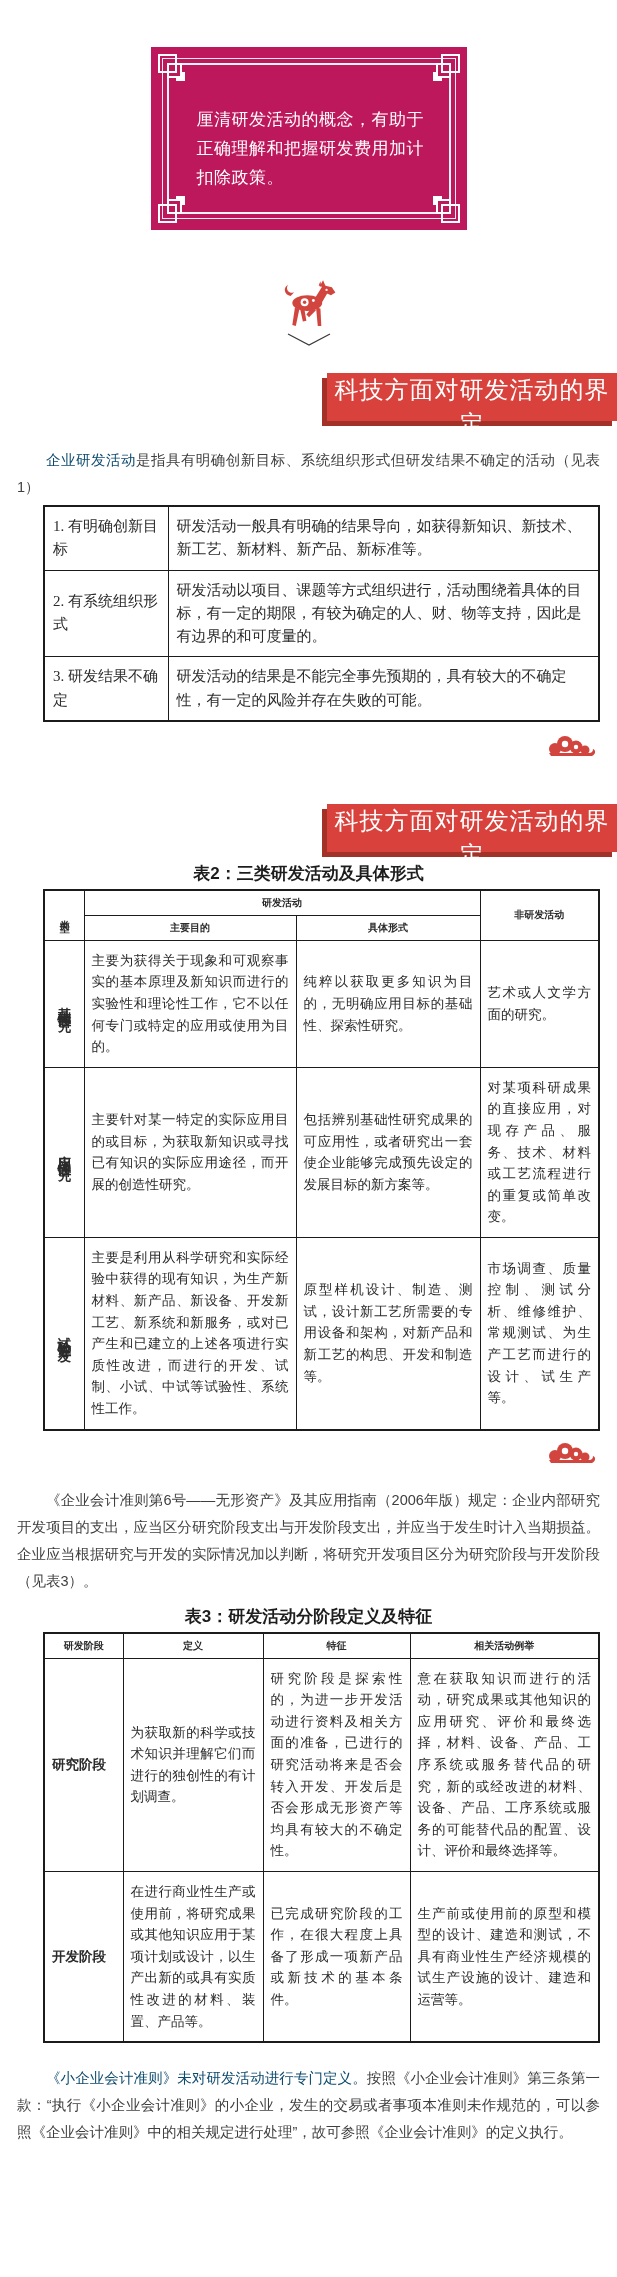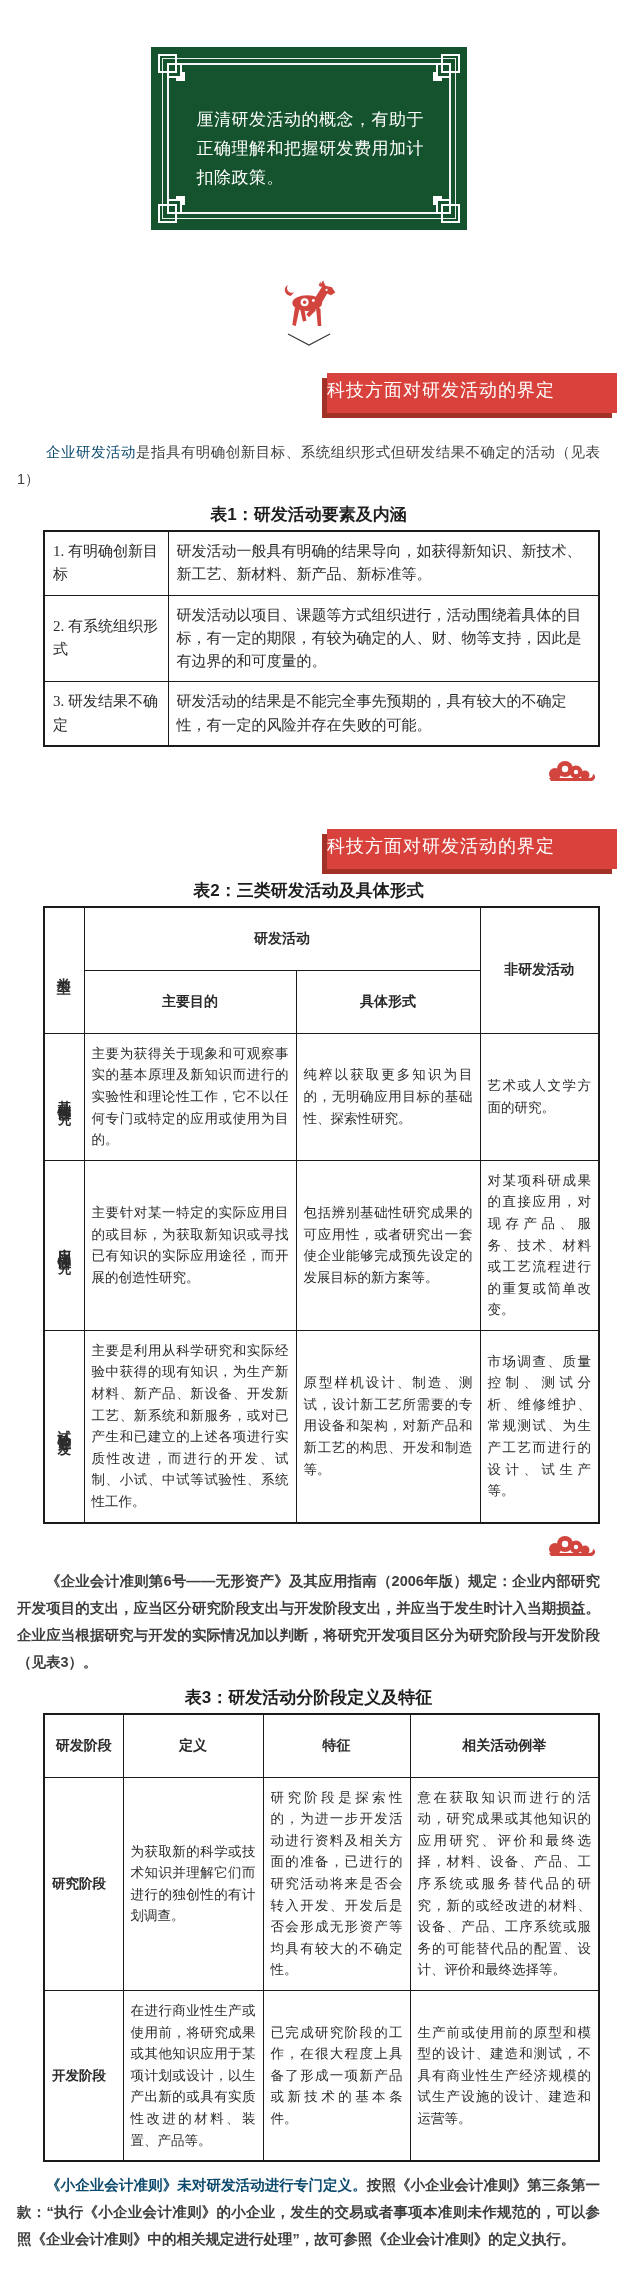--- a/index.html
+++ b/index.html
@@ -1,63 +1,63 @@
 <!DOCTYPE html>
 <html><head>
 <meta charset="utf-8">
 <style>
   html,body{margin:0;padding:0;background:#fff;}
   .page{width:617px;height:2277px;overflow:hidden;position:relative;background:#fff;
         font-family:"Liberation Sans",sans-serif;color:#3f3f3f;}
 
   
   .intro-box{position:relative;width:316px;min-height:183px;margin:47px auto 0;
-             background:#14532d;box-sizing:border-box;padding:58px 32px 34px 46px;}
+             background:#be185d;box-sizing:border-box;padding:58px 32px 34px 46px;}
   .intro-text{color:#fff;font-size:17px;line-height:1.72;letter-spacing:.5px;}
   .frame{position:absolute;inset:11px;border:1px solid rgba(255,255,255,.9);pointer-events:none;}
   .frame::after{content:"";position:absolute;inset:4px;border:2px solid rgba(255,255,255,.95);}
   .corner{position:absolute;width:32px;height:32px;pointer-events:none;}
   .corner::before{content:"";position:absolute;left:2px;top:2px;width:15px;height:15px;border:2px solid #fff;}
   .corner::after{content:"";position:absolute;left:11px;top:11px;width:11px;height:11px;border:2px solid #fff;
                  box-shadow:6px 6px 0 -3px #fff;}
   .corner.tl{left:5px;top:5px;}
   .corner.tr{right:5px;top:5px;transform:scaleX(-1);}
   .corner.bl{left:5px;bottom:5px;transform:scaleY(-1);}
   .corner.br{right:5px;bottom:5px;transform:scale(-1,-1);}
 
   
   .horse{display:block;margin:48px auto 0;width:58px;height:52px;}
   .chevron{display:block;margin:2px auto 0;}
   .cloud{display:block;margin:12px 20px 0 auto;width:52px;height:24px;}
   .cloud.c2{margin-top:10px;}
 
   
   .banner{position:relative;width:290px;margin-left:auto;background:#d9423c;color:#fff;
-          text-align:left;font-size:18px;line-height:34px;height:40px;letter-spacing:1px;
+          text-align:center;font-size:24px;line-height:34px;height:48px;letter-spacing:1px;
           box-shadow:-5px 5px 0 0 #a23228;}
   .banner.b1{margin-top:26px;} .banner.b2{margin-top:46px;}
   .banner.b3{margin-top:14px;}
 
   
   .para{font-size:14.5px;line-height:27px;margin:0 17px;text-indent:2em;text-align:justify;color:#3f3f3f;}
-  .mt26{margin-top:26px;} .mt24{margin-top:24px;} .mt22{margin-top:10px;font-weight:bold;}
+  .mt26{margin-top:26px;} .mt24{margin-top:24px;} .mt22{margin-top:22px;}
   .red{color:#0c4a6e;}
 
   
   .tbl-title{font-size:17px;font-weight:bold;text-align:center;color:#1d1d1d;margin-top:10px;
              font-family:"Liberation Sans",sans-serif;}
   table.rtable{border-collapse:collapse;margin:4px 17px 0 43px;width:557px;table-layout:fixed;
                font-family:"DejaVu Serif",serif;color:#2b2b2b;border:2px solid #1b1b1b;}
   .rtable th,.rtable td{border:1px solid #1b1b1b;vertical-align:middle;box-sizing:border-box;}
   .rtable th{font-weight:bold;text-align:center;padding:7px 4px;}
   .t1 td{font-size:15px;line-height:1.55;padding:8px 8px;}
   .t1 th{font-size:15px;}
   .t1 .c1{font-family:Liberation Serif, serif;}
   .t2 td,.t3 td{font-size:13.5px;line-height:1.6;padding:9px 7px;text-align:justify;}
-  .t2 th,.t3 th{font-size:14px;padding:22px 4px;}
+  .t2 th,.t3 th{font-size:10px;padding:5px 4px;}
   .vtext{writing-mode:vertical-rl;text-orientation:upright;margin:0 auto;letter-spacing:3px;
          font-weight:bold;text-align:center;}
   .stage{font-weight:bold;text-align:left;}
 </style>
 </head>
 <body>
 
 <svg width="0" height="0" style="position:absolute" aria-hidden="true">
   <symbol id="sym-cloud" viewBox="0 0 52 24">
     <g fill="#d2453f">
@@ -105,21 +105,20 @@
       <use href="#sym-horse"></use>
     </svg>
   <svg class="chevron" width="46" height="15">
     <polyline points="2,2 23,13 44,2" fill="none" stroke="#3a3a3a" stroke-width="1.2"></polyline>
   </svg>
 
   <div class="banner b1">科技方面对研发活动的界定</div>
 
   <p class="para mt26"><span class="red">企业研发活动</span><span>是指具有明确创新目标、系统组织形式但研发结果不确定的活动（见表1）</span></p>
 
-  <div class="tbl-title">表1：研发活动要素及内涵</div>
   <table class="rtable t1">
     <colgroup>
         <col style="width:124px">
         <col>
       </colgroup>
     <tbody>
     <tr>
       <td class="c1">1. 有明确创新目标</td>
       <td>研发活动一般具有明确的结果导向，如获得新知识、新技术、新工艺、新材料、新产品、新标准等。</td>
     </tr>

